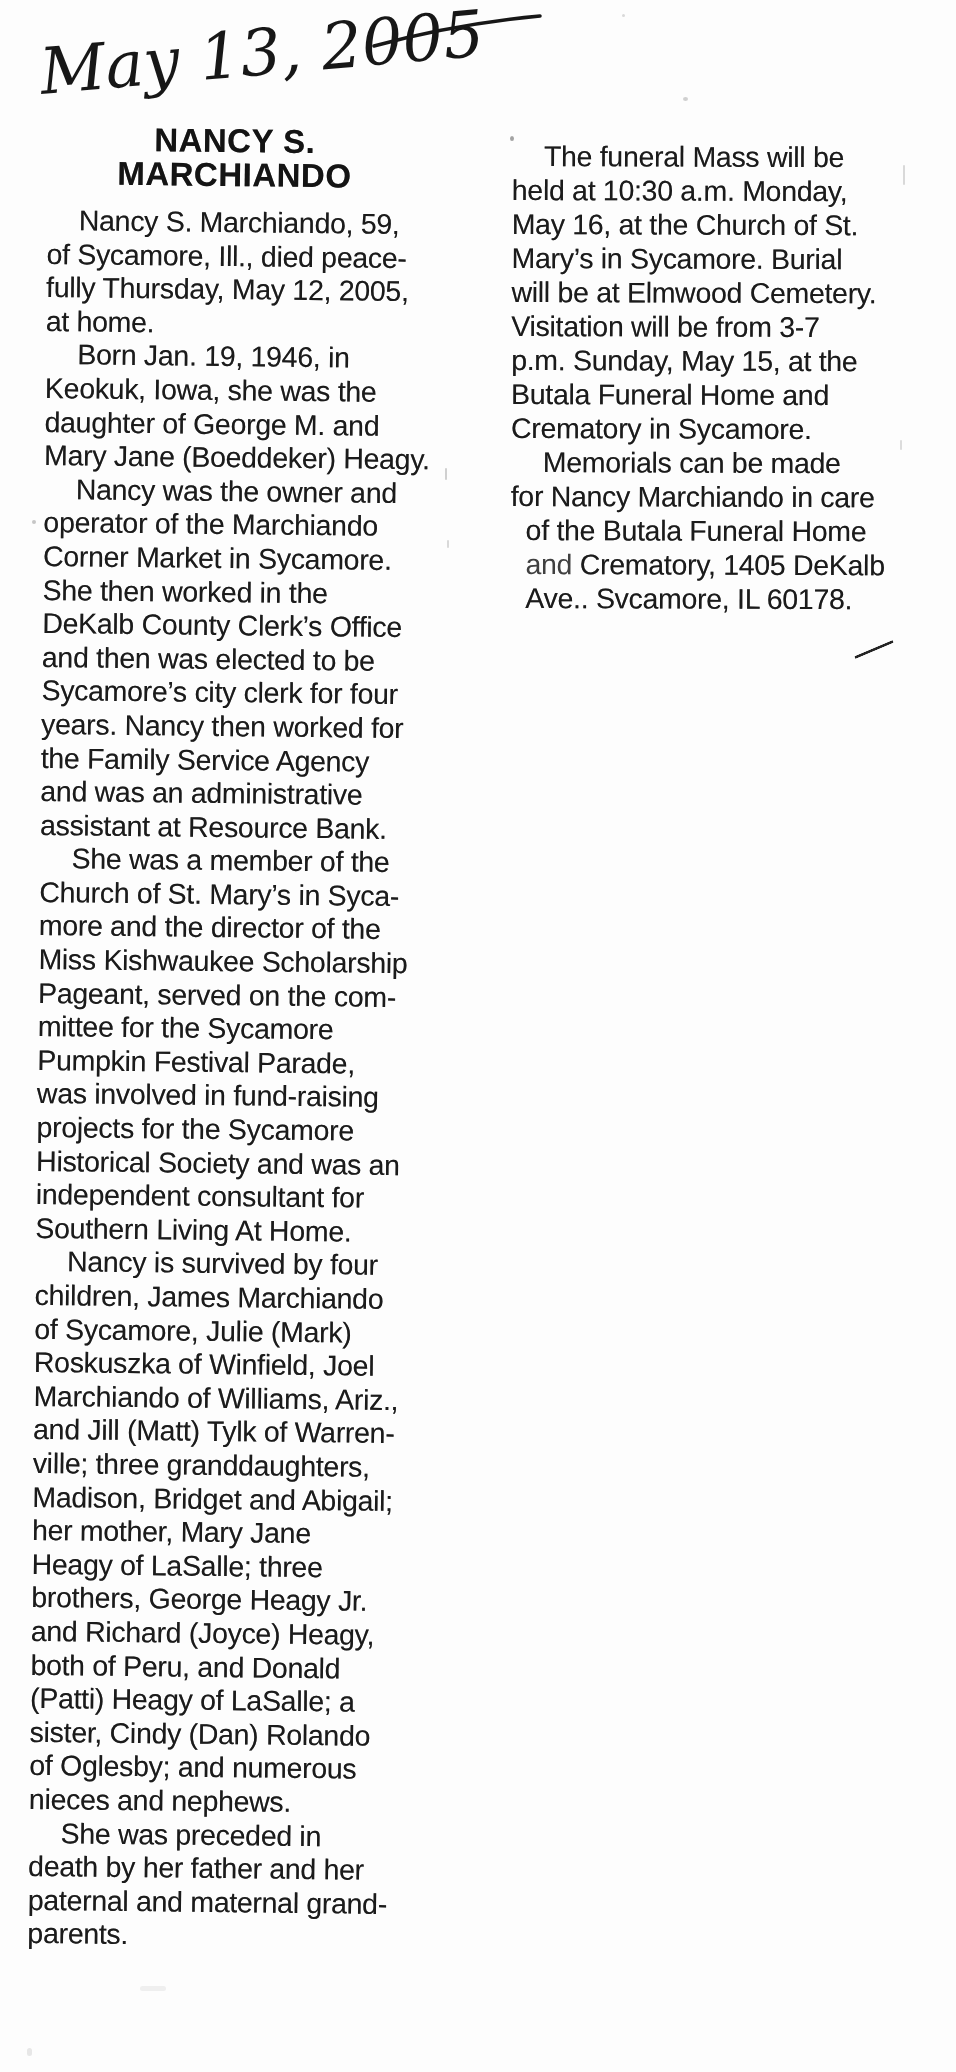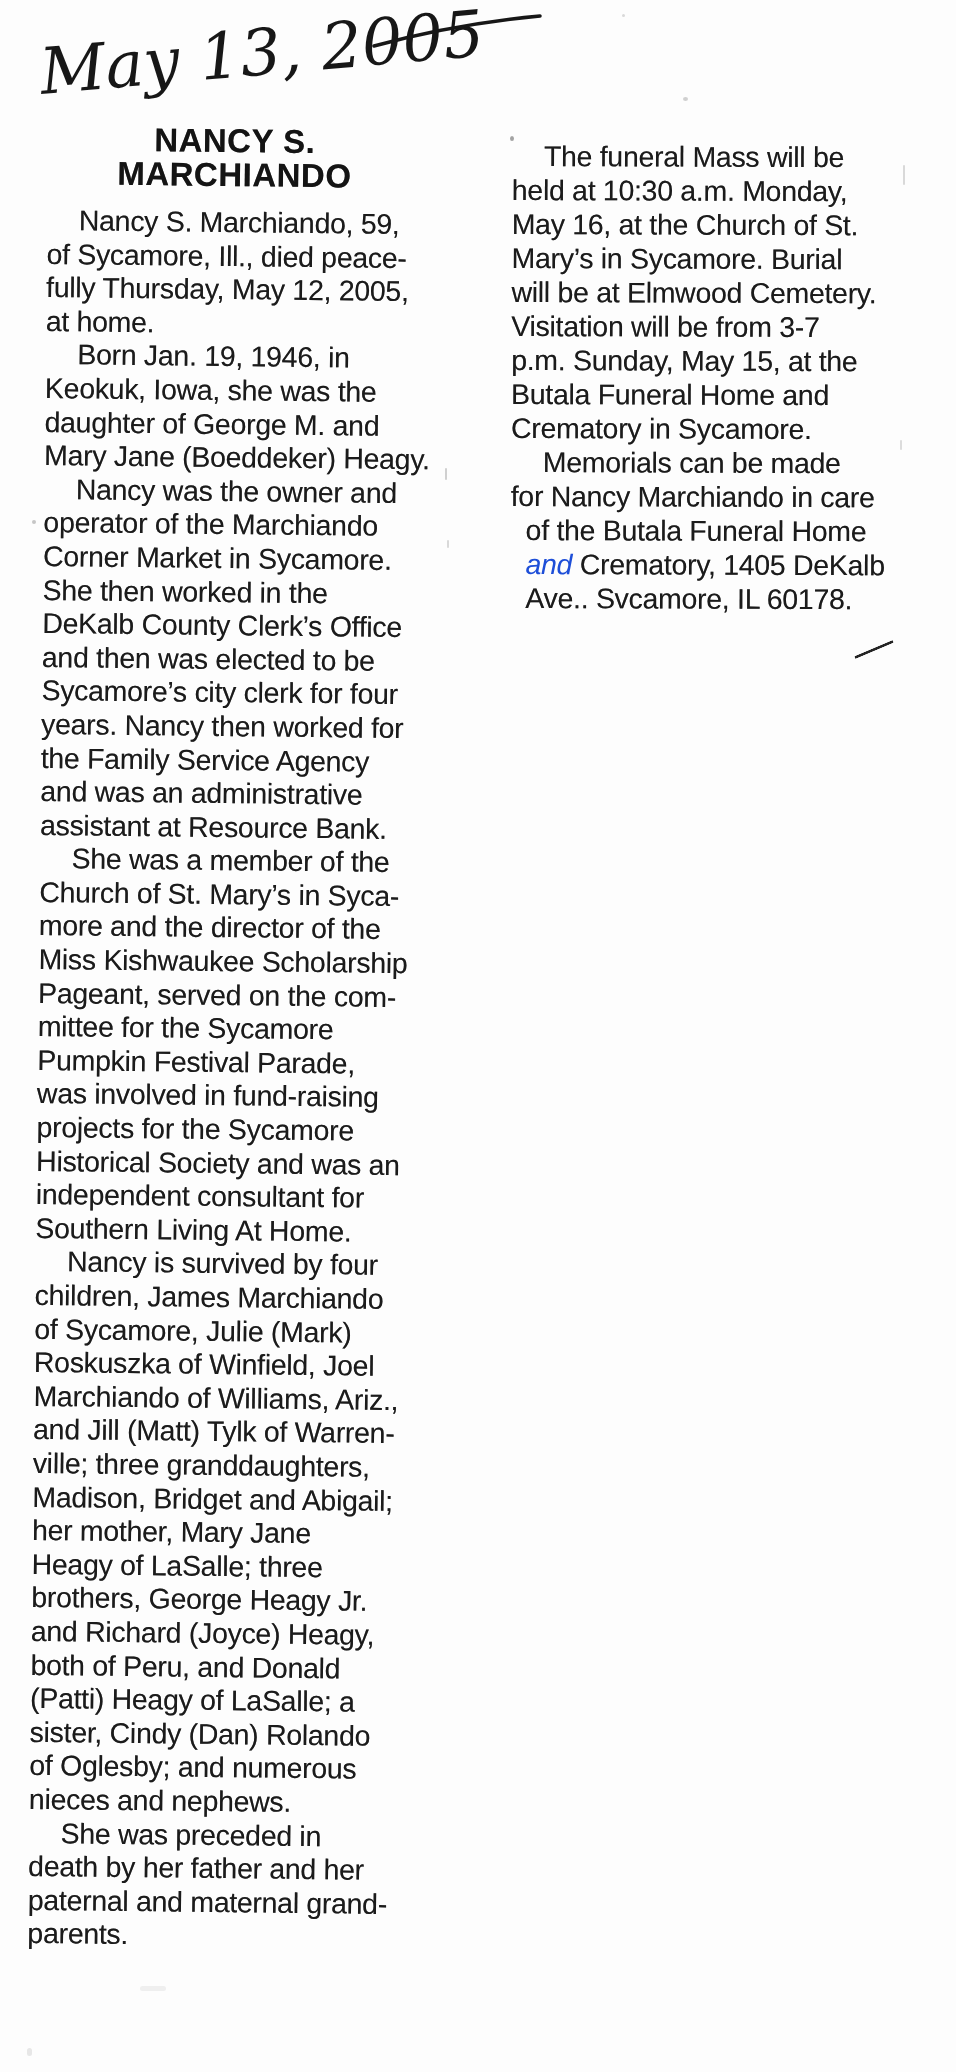--- a/index.html
+++ b/index.html
@@ -62,21 +62,21 @@
     font-size: 28.5px;
     line-height: 33.6px;
     white-space: nowrap;
     letter-spacing: -0.3px;
     text-shadow: 0 0 0.5px rgba(25,25,25,0.55);
   }
   .col-left .body { margin-top: 14px; }
   .col-right .body { line-height: 34px; }
   .tline.indent { padding-left: 32px; }
   .tline.shift  { margin-left: 15px; }
-  .dim { color: #1d4ed8; text-shadow: none; font-style: italic; }
+  .dim { color: #404040; text-shadow: none; }
   
   .pen-mark {
     position: absolute;
     left: 853px;
     top: 648px;
     width: 42px;
     height: 0;
     border-top: 3px solid #242424;
     border-radius: 3px;
     transform: rotate(-23deg);

